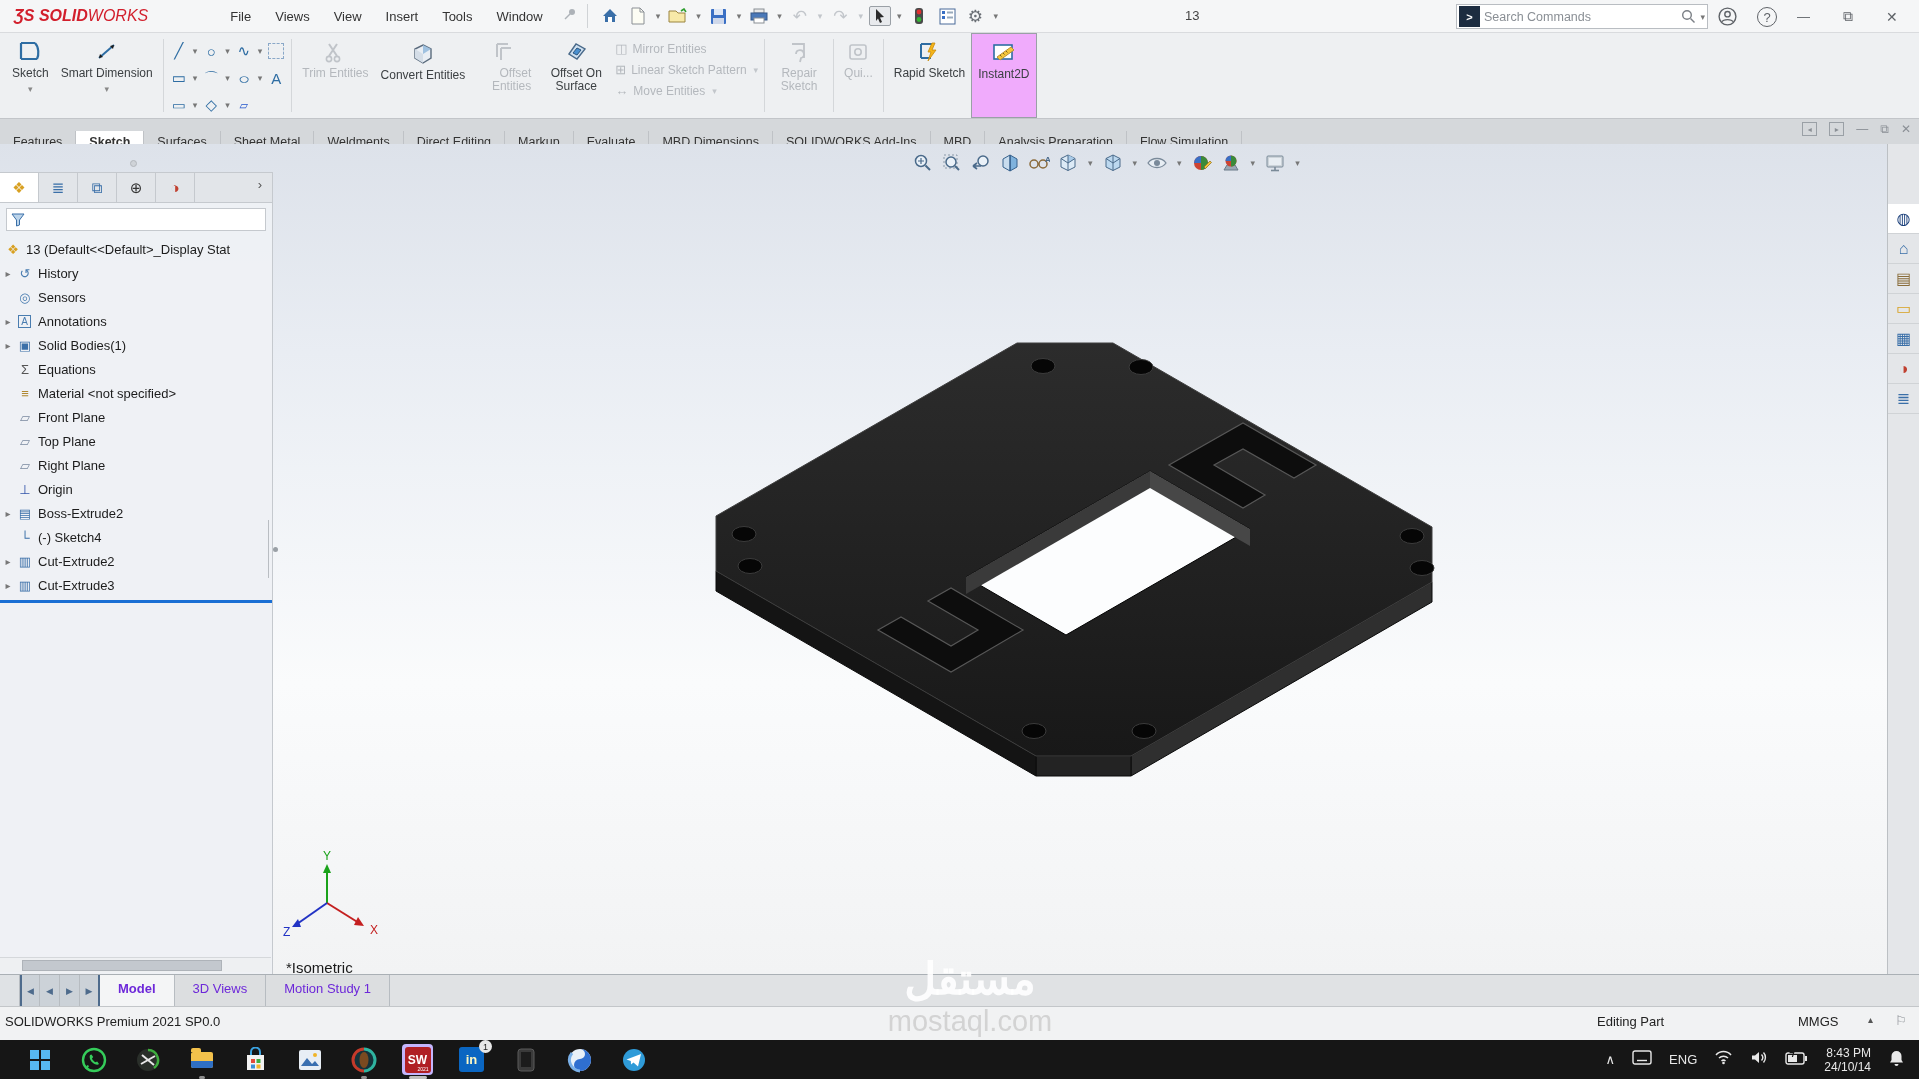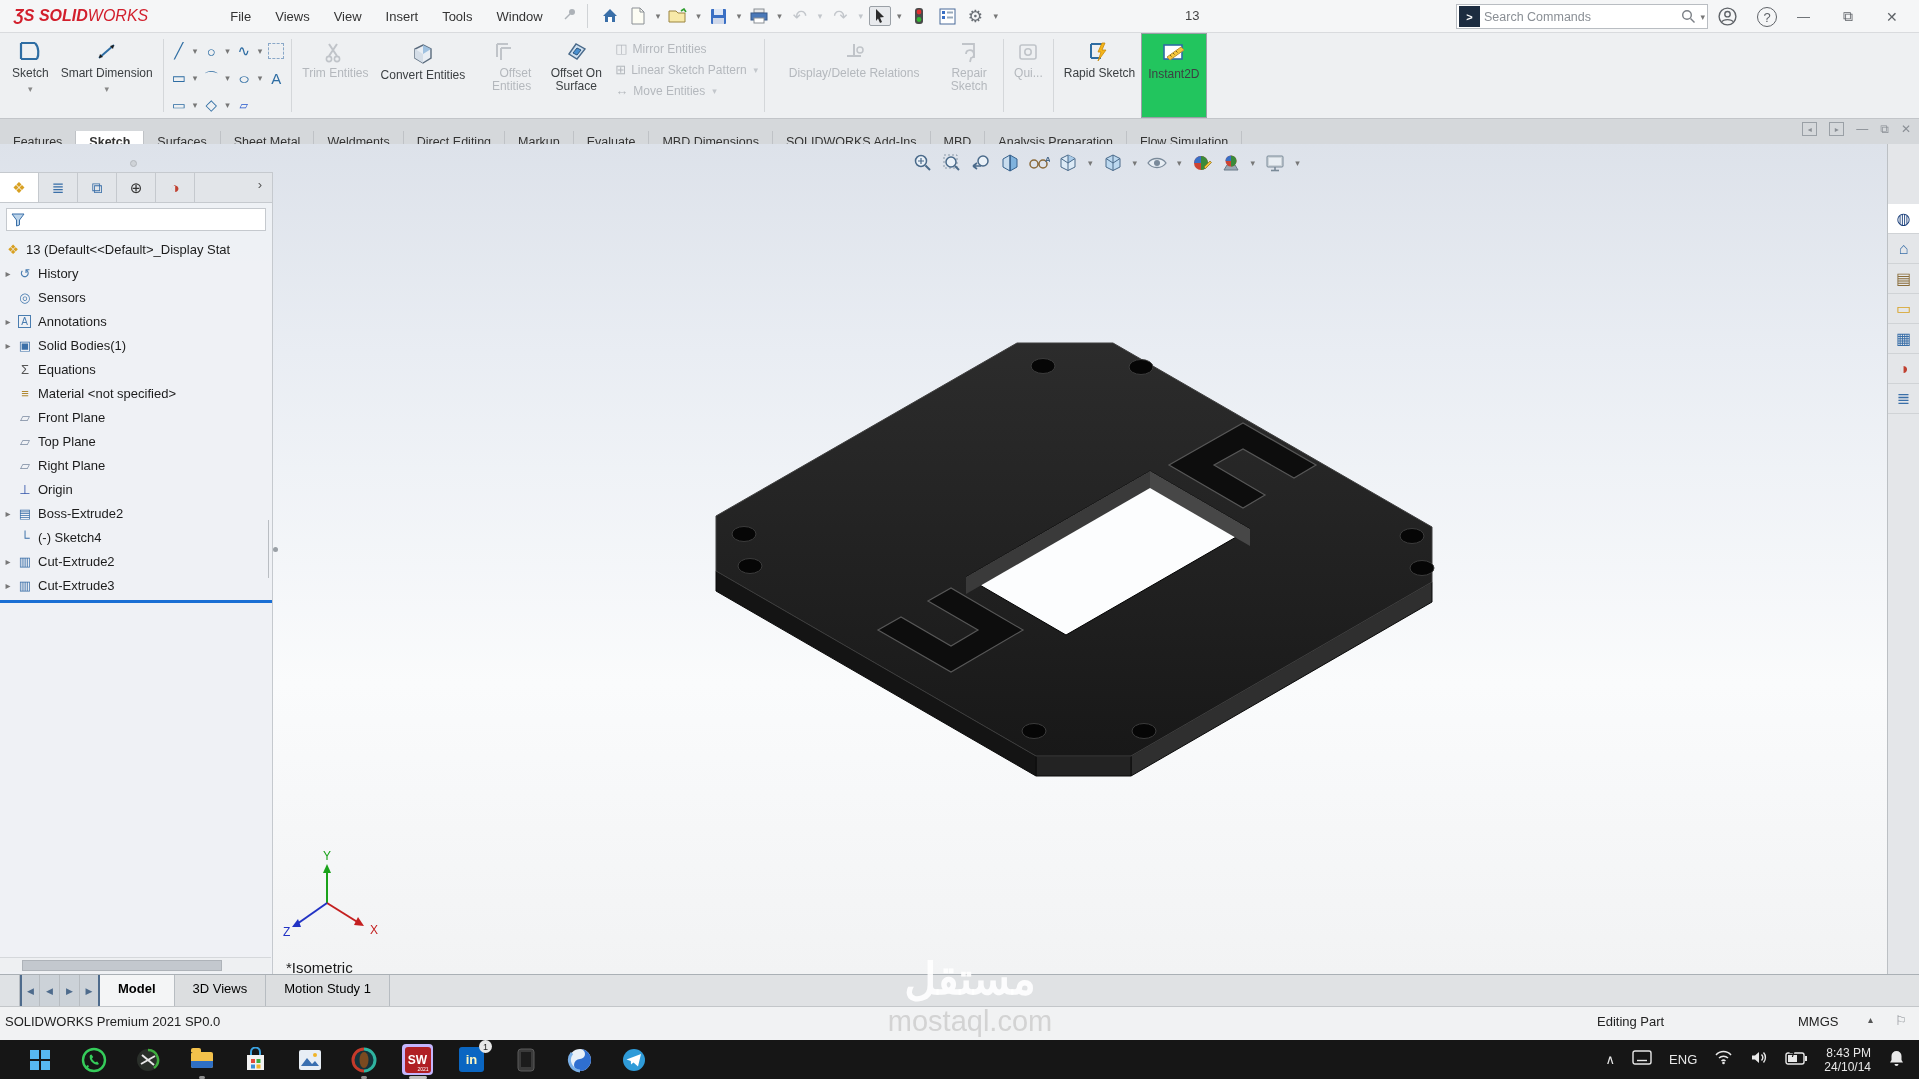--- a/index.html
+++ b/index.html
@@ -31,21 +31,21 @@
   .rb.gray .ric, .rb.gray{color:#b4b8bd;}
   .rb .rdd{font-size:9px;color:#888;margin-top:3px;}
   .vsep{width:1px;background:#d4d7da;margin:6px 4px;}
   #sketchgrid{display:grid;grid-template-rows:repeat(3,26px);grid-auto-flow:row;align-content:start;padding-top:5px;row-gap:1px;}
   .sgrow{display:flex;align-items:center;gap:1px;}
   .sg{width:22px;height:22px;display:flex;align-items:center;justify-content:center;color:#2e6da3;font-size:15px;}
   .sg.dash{font-size:13px;}
   .rstack{display:flex;flex-direction:column;justify-content:flex-start;padding-top:8px;gap:6px;font-size:12px;color:#b4b8bd;}
   .rrow{display:flex;align-items:center;gap:5px;white-space:nowrap;}
   .rrow .sic{font-size:13px;}
-  .rb.active{background:#22c55e;border:1px solid #9aa0a6;}
+  .rb.active{background:#f0abfc;border:1px solid #9aa0a6;}
   
   #tabstrip{top:118px;left:0;width:1919px;height:36px;background:#d5d8db;border-top:1px solid #c2c5c9;display:flex;align-items:flex-end;}
   .ctab{font-size:12.5px;color:#333;padding:4px 13px 5px 13px;background:#d5d8db;border-right:1px solid #bfc2c6;cursor:default;white-space:nowrap;}
   .ctab.active{background:#ffffff;font-weight:bold;border-right:1px solid #bfc2c6;}
   #docwinctl{position:absolute;right:8px;top:122px;display:flex;gap:12px;align-items:center;color:#8a8f95;font-size:12px;}
   .dwc{width:15px;height:14px;border:1px solid #9aa0a6;display:flex;align-items:center;justify-content:center;font-size:8px;color:#8a8f95;}
   
   #main{top:144px;left:0;width:1919px;height:830px;background:linear-gradient(180deg,#dde2ea 0%,#e9edf3 25%,#fafbfc 65%,#f2f3f4 100%);overflow:hidden;}
   
   #headsup{position:absolute;left:912px;top:8px;display:flex;align-items:center;gap:7px;}
@@ -68,21 +68,21 @@
   #splithandle{position:absolute;left:268px;top:376px;width:13px;height:58px;border-left:1px solid #b9bdc2;display:flex;align-items:center;justify-content:center;}
   #splithandle .sdot{width:5px;height:5px;border-radius:50%;background:#9aa0a6;}
   
   #taskpane{position:absolute;right:0;top:0;width:32px;height:830px;background:#e4e6e9;border-left:1px solid #bcc0c4;padding-top:60px;}
   .tpico{width:31px;height:30px;display:flex;align-items:center;justify-content:center;font-size:16px;border-bottom:1px solid #d0d3d6;}
   .tpico.active{background:#fff;}
   #viewlabel{position:absolute;left:286px;top:815px;font-size:15px;color:#1a1a1a;}
   
   #modeltabs{top:974px;left:0;width:1919px;height:32px;background:#e0e2e4;border-top:1px solid #aab0b5;display:flex;align-items:stretch;}
   .navbtn{width:20px;border-right:1px solid #b7bcc1;background:#ccd2d8;display:flex;align-items:center;justify-content:center;font-size:9px;color:#4e6b8c;}
-  .mtab{padding:6px 18px;font-size:13px;color:#000000;border-right:1px solid #b7bcc1;background:#dcdee0;}
+  .mtab{padding:6px 18px;font-size:13px;color:#6d28d9;border-right:1px solid #b7bcc1;background:#dcdee0;}
   .mtab.active{background:#f4f5f6;font-weight:bold;}
   
   #statusbar{top:1006px;left:0;width:1919px;height:34px;background:#f1f2f3;border-top:1px solid #c3c6c9;font-size:13px;color:#222;}
   #statusbar .sleft{position:absolute;left:5px;top:7px;}
   #statusbar .smode{position:absolute;left:1597px;top:7px;}
   #statusbar .sunits{position:absolute;left:1798px;top:7px;}
   #statusbar .scaret{position:absolute;left:1868px;top:7px;font-size:10px;color:#555;}
   #statusbar .stag{position:absolute;left:1895px;top:6px;color:#8a8f95;}
   
   #taskbar{top:1040px;left:0;width:1919px;height:39px;background:#161616;display:flex;align-items:center;}
@@ -307,30 +307,20 @@
         <span>Linear Sketch Pattern</span>
         <span class="dd dis">▾</span>
       </div>
     <div class="rrow">
         <span class="sic">↔</span>
         <span>Move Entities</span>
         <span class="dd dis">▾</span>
       </div>
   </div>
   <div class="vsep"></div>
-  <div class="rb gray" style="min-width:170px;">
-    <span class="ric">
-        <svg width="24" height="24" viewBox="0 0 24 24">
-          <line x1="12" y1="4" x2="12" y2="16" stroke="#c0c4c9" stroke-width="2"></line>
-          <line x1="5" y1="16" x2="19" y2="16" stroke="#c0c4c9" stroke-width="2"></line>
-          <circle cx="18" cy="10" r="3" fill="none" stroke="#c0c4c9" stroke-width="1.5"></circle>
-        </svg>
-      </span>
-    <span>Display/Delete Relations</span>
-  </div>
   <div class="rb gray" style="width:60px;">
     <span class="ric">
         <svg width="24" height="24" viewBox="0 0 24 24">
           <path d="M5 4 H17 V18" fill="none" stroke="#c0c4c9" stroke-width="1.8"></path>
           <path d="M9 14 a4 4 0 1 1 5 4 l-1 4" fill="none" stroke="#c0c4c9" stroke-width="1.8"></path>
         </svg>
       </span>
     <span>Repair Sketch</span>
   </div>
   <div class="vsep"></div>

